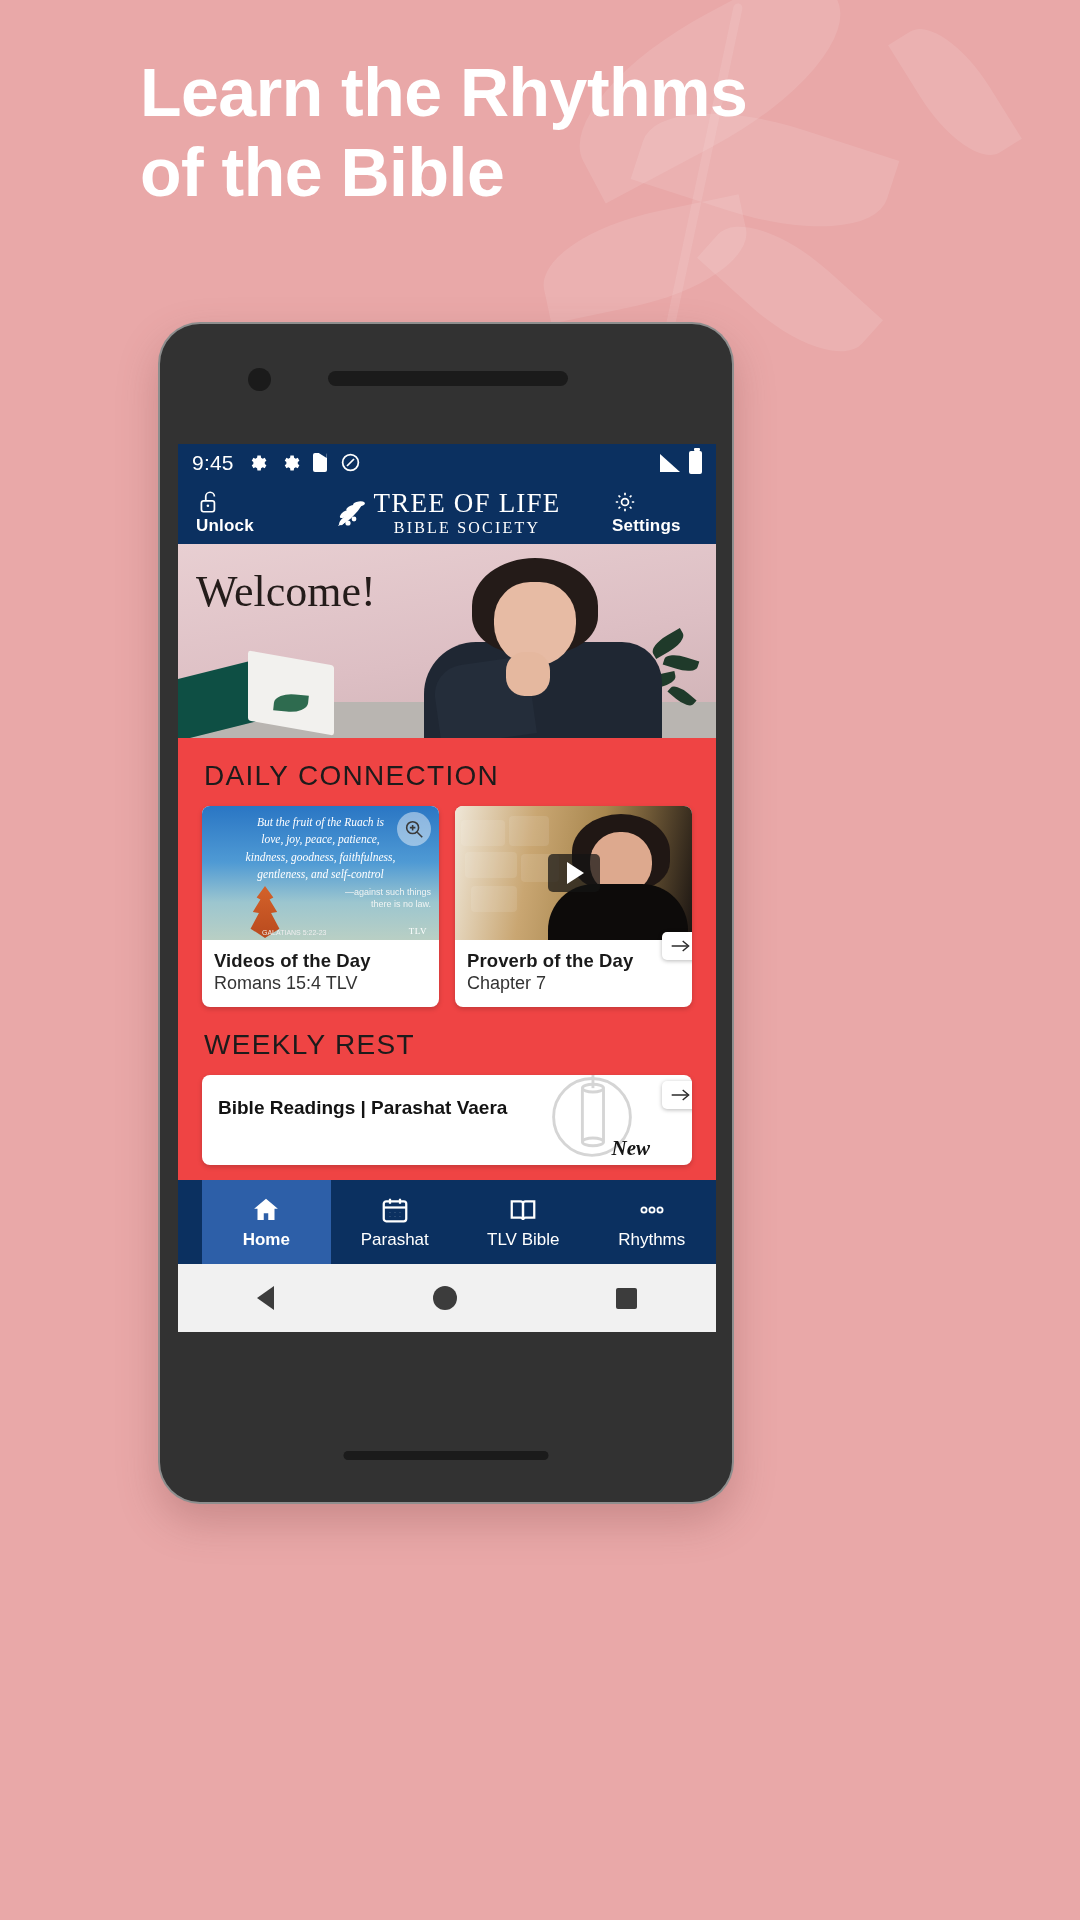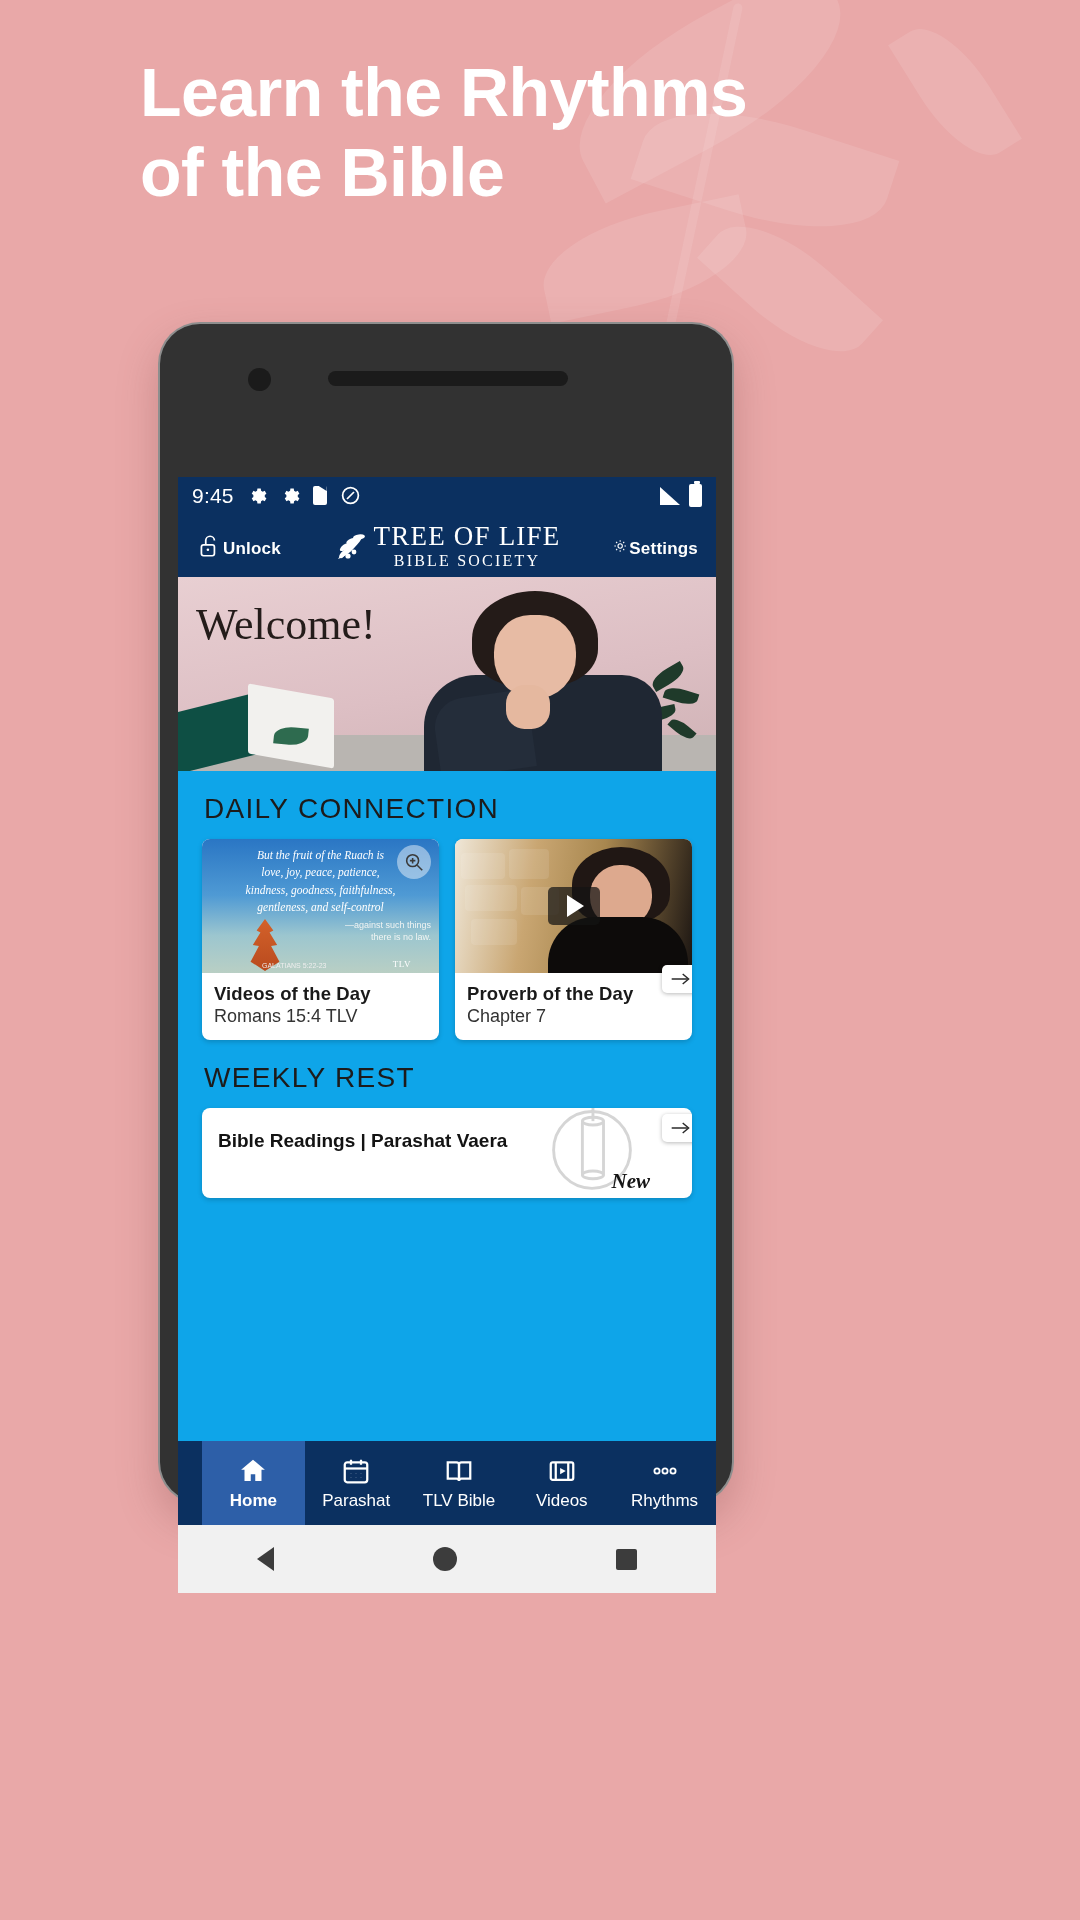--- a/index.html
+++ b/index.html
@@ -51,24 +51,23 @@
   .cam { position:absolute; top:44px; left:88px; width:23px; height:23px;
          background:#1b1b1b; border-radius:50%; }
   .speaker { position:absolute; top:47px; left:168px; width:240px; height:15px;
              background:#1b1b1b; border-radius:8px; }
   .chinbar { position:absolute; bottom:42px; left:50%; transform:translateX(-50%);
              width:205px; height:9px; background:#1b1b1b; border-radius:6px; }
 
   
   .screen {
     position:absolute; left:18px; top:120px;
-    width:538px; height:1116px;
-    background:#0ea5e9;
+    width:538px; height:888px;
+    background:#ef4444;
     overflow:hidden;
-    margin-top:33px;
   }
 
   
   .statusbar {
     height:37px; background:#0b3060; color:#fff;
     display:flex; align-items:center; padding:0 14px; gap:13px;
     font-size:20px;
   }
   .statusbar .clock { font-size:21px; letter-spacing:.2px; }
   .sb-right { margin-left:auto; display:flex; align-items:center; gap:9px; }
@@ -79,21 +78,21 @@
   .sig { width:0;height:0;border-left:20px solid #fff;border-top:18px solid transparent;}
   .bat { width:13px;height:23px;border:2px solid #fff;border-radius:2px;background:#fff;
          position:relative; }
   .bat::before{content:"";position:absolute;top:-5px;left:3px;width:6px;height:3px;background:#fff;border-radius:1px;}
 
   
   .appbar {
     height:63px; background:#0b3060; color:#fff;
     display:flex; align-items:center; padding:0 18px;
   }
-  .appbar-btn { display:flex; align-items:flex-end;
+  .appbar-btn { display:flex; flex-direction:column; align-items:flex-start;
                 width:86px; gap:1px; }
   .appbar-btn .lbl { font-size:17px; font-weight:bold; letter-spacing:.2px; }
   .logo-wrap { flex:1; display:flex; align-items:center; justify-content:center; }
   .logo-text { display:flex; flex-direction:column; align-items:center; color:#fff;
                font-family:"Liberation Serif", serif; line-height:1; }
   .logo-top { font-size:27px; letter-spacing:1.2px; }
   .logo-sub { font-size:16px; letter-spacing:2.2px; margin-top:3px; }
 
   
   .hero { position:relative; height:194px; overflow:hidden;
@@ -151,21 +150,21 @@
     font-size:11.5px; line-height:1.5; padding:0 8px;
   }
   .verse-sub {
     position:absolute; left:0; right:8px; bottom:30px; text-align:right;
     color:#f0f4f3; font-size:9px; line-height:1.35;
   }
   .verse-pine { position:absolute; left:44px; bottom:2px; width:38px; height:52px;
     background:linear-gradient(180deg,#d4622a,#b94a1e); 
     clip-path:polygon(50% 0,72% 22%,62% 26%,82% 50%,66% 52%,88% 82%,50% 100%,12% 82%,34% 52%,18% 50%,38% 26%,28% 22%); }
   .verse-ref { position:absolute; left:60px; bottom:4px; color:#eee; font-size:7px; }
-  .verse-tlv { position:absolute; right:28px; bottom:4px; color:#fff; font-size:9px;
+  .verse-tlv { position:absolute; right:12px; bottom:4px; color:#fff; font-size:9px;
     font-family:"Liberation Serif",serif; letter-spacing:.5px; }
   .zoom-badge {
     position:absolute; top:6px; right:8px; width:34px; height:34px;
     border-radius:50%; background:rgba(255,255,255,0.45);
     display:flex; align-items:center; justify-content:center;
   }
 
   .proverb-img { background:linear-gradient(100deg,#efe7d8 0%,#c9a672 32%,#a8874f 58%,#1b1512 100%); }
   .stone { position:absolute; background:rgba(255,255,255,0.10); border-radius:4px; }
   .prov-hair { position:absolute; right:22px; top:8px; width:98px; height:76px;
@@ -435,29 +434,20 @@
         <span class="nlbl">Parashat</span>
       </div>
       <div class="navitem">
         <svg width="30" height="30" viewBox="0 0 24 24" fill="none" stroke="#fff" stroke-width="1.8">
           <path d="M3 5h7a2 2 0 012 2v13a2 2 0 00-2-2H3z"></path>
           <path d="M21 5h-7a2 2 0 00-2 2v13a2 2 0 012-2h7z"></path>
         </svg>
         <span class="nlbl">TLV Bible</span>
       </div>
       <div class="navitem">
-        <svg width="30" height="30" viewBox="0 0 24 24" fill="none" stroke="#fff" stroke-width="1.8">
-          <rect x="3" y="5" width="18" height="14" rx="1.5"></rect>
-          <line x1="7" y1="5" x2="7" y2="19"></line>
-            <line x1="17" y1="5" x2="17" y2="19"></line>
-          <polygon points="10.5,9.5 15,12 10.5,14.5" fill="#fff" stroke="none"></polygon>
-        </svg>
-        <span class="nlbl">Videos</span>
-      </div>
-      <div class="navitem">
         <svg width="34" height="30" viewBox="0 0 34 24" fill="none" stroke="#fff" stroke-width="1.8">
           <circle cx="9" cy="12" r="2.6"></circle>
             <circle cx="17" cy="12" r="2.6"></circle>
             <circle cx="25" cy="12" r="2.6"></circle>
         </svg>
         <span class="nlbl">Rhythms</span>
       </div>
     </div>
 
     <div class="sysbar">

